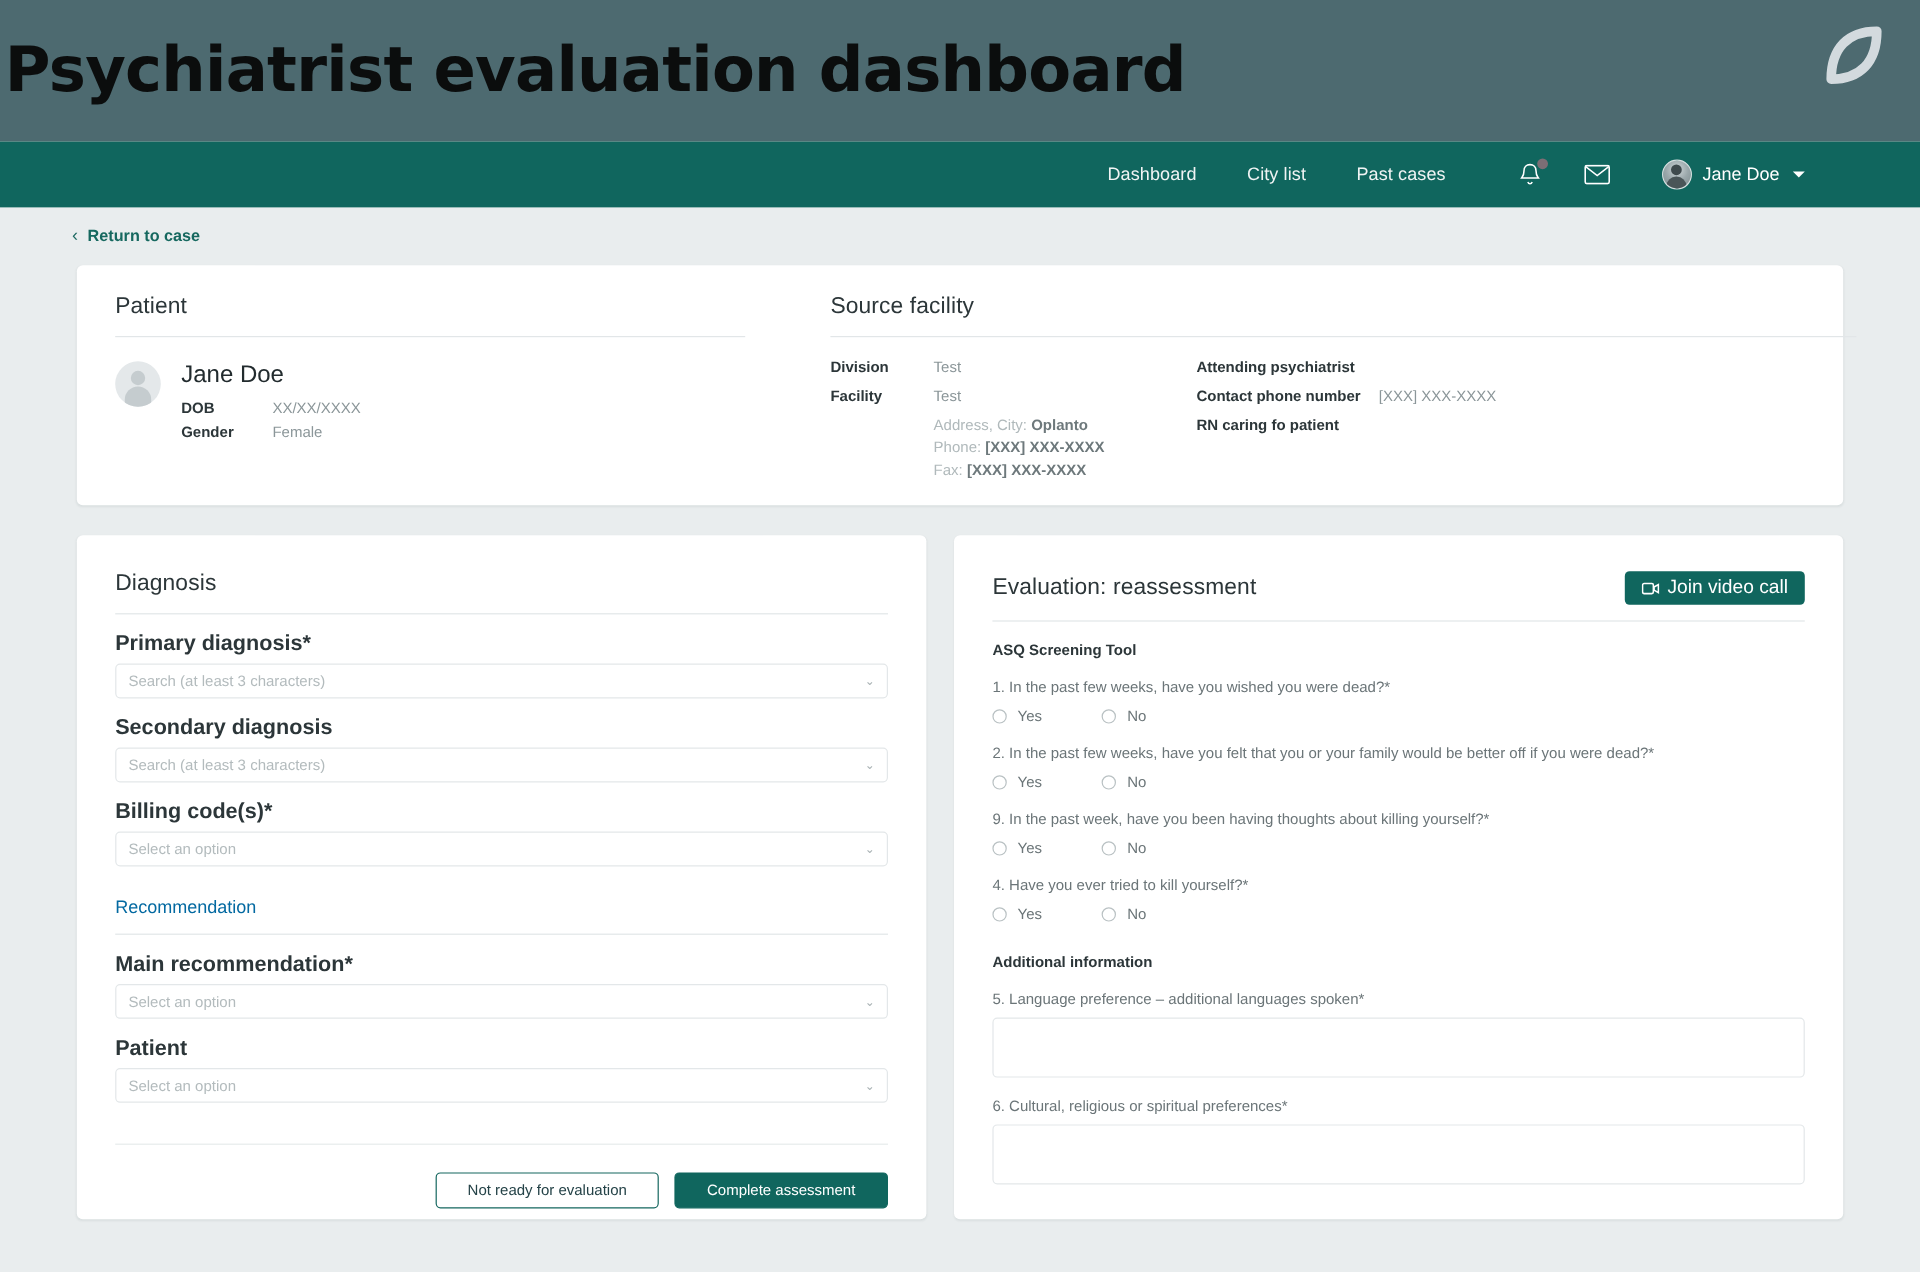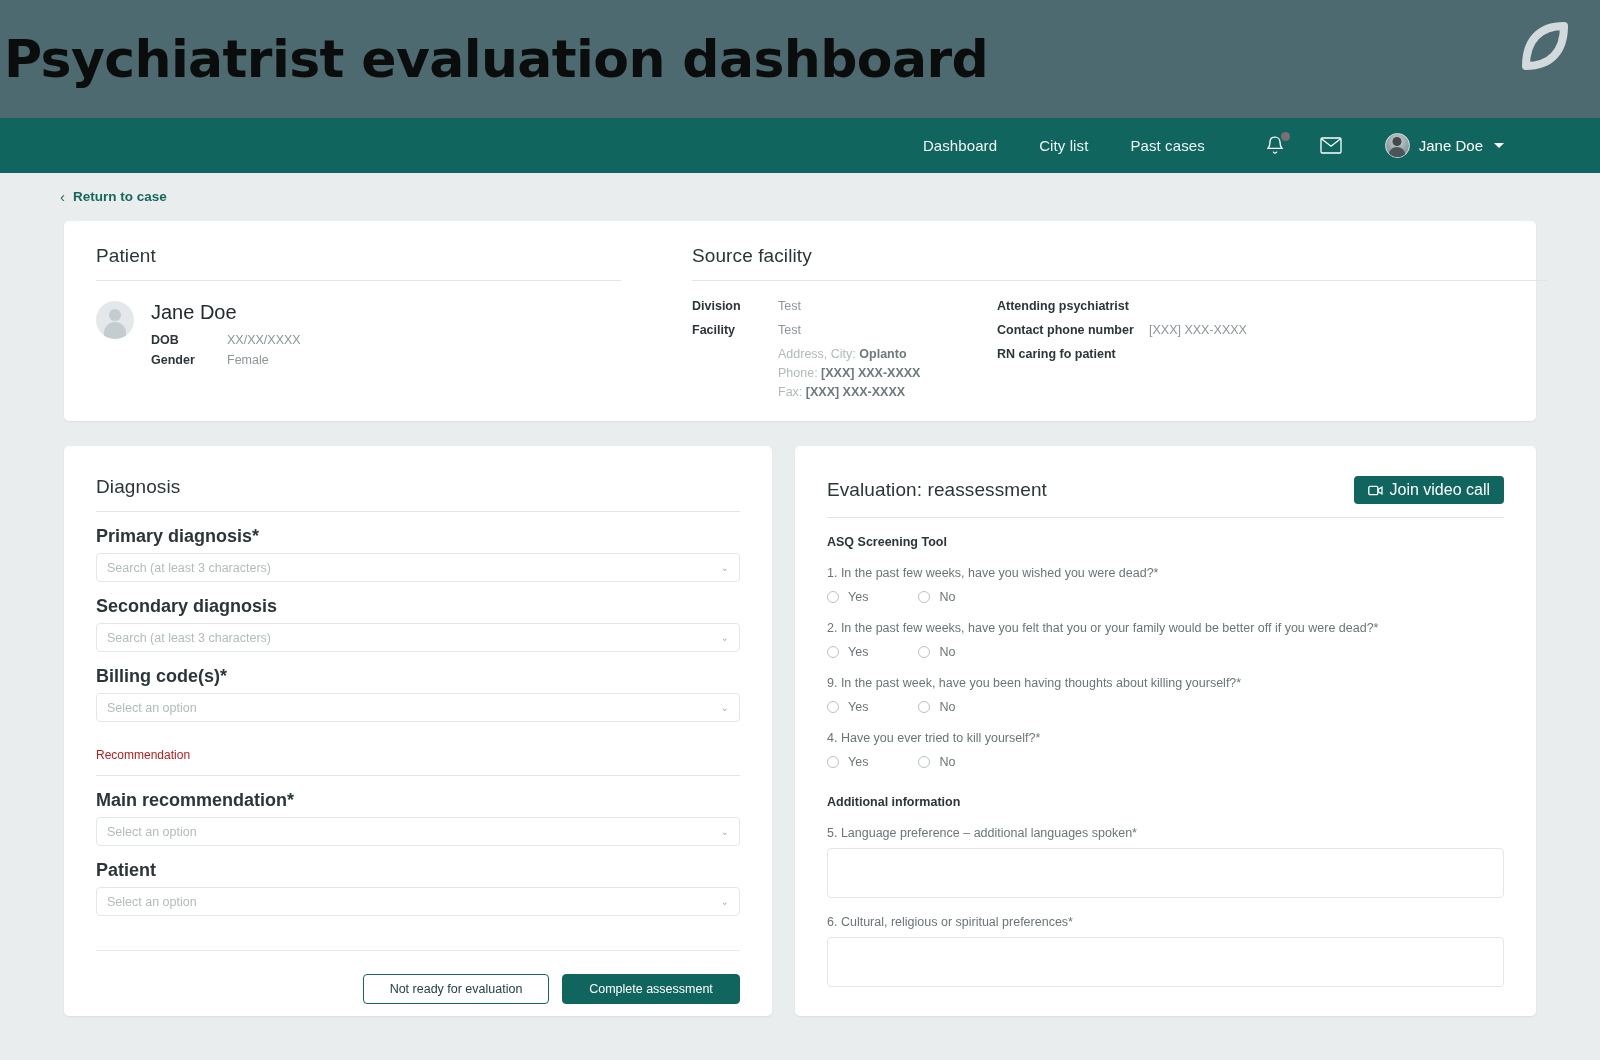--- a/index.html
+++ b/index.html
@@ -96,21 +96,21 @@
   .pad { padding:30px 32px 0 32px; }
 
   .field-label { font-size:18px; color:#2c3639; font-weight:700; margin:14px 0 6px; }
   .select-box {
     height:29px; border:1px solid #e3e7e9; border-radius:4px; background:#fff;
     display:flex; align-items:center; padding:0 10px; cursor:pointer;justify-content:center;
   }
   .select-box .ph { color:#b3bbbd; font-size:12.5px; flex:1; }
   .caret { color:#aab3b5; font-size:10px; }
 
-  .sec-title2 { font-size:12px; color:#b91c1c; margin-top:26px; }
+  .sec-title2 { font-size:15px; color:#0369a1; margin-top:26px; }
 
   .divider-b { border-top:1px solid #e7ebec; margin-top:34px; }
   .btn-row { display:flex; justify-content:flex-end; gap:13px; margin-top:23px; }
   .btn {
     font-size:12.5px; border-radius:4px; padding:0 16px; height:30px;
     display:flex; align-items:center; justify-content:center; cursor:pointer;
   }
   .btn-outline { border:1px solid #15675f; color:#244247; background:#fff; min-width:186px; }
   .btn-solid { background:#10665e; color:#ffffff; border:1px solid #10665e; min-width:178px; }
 

